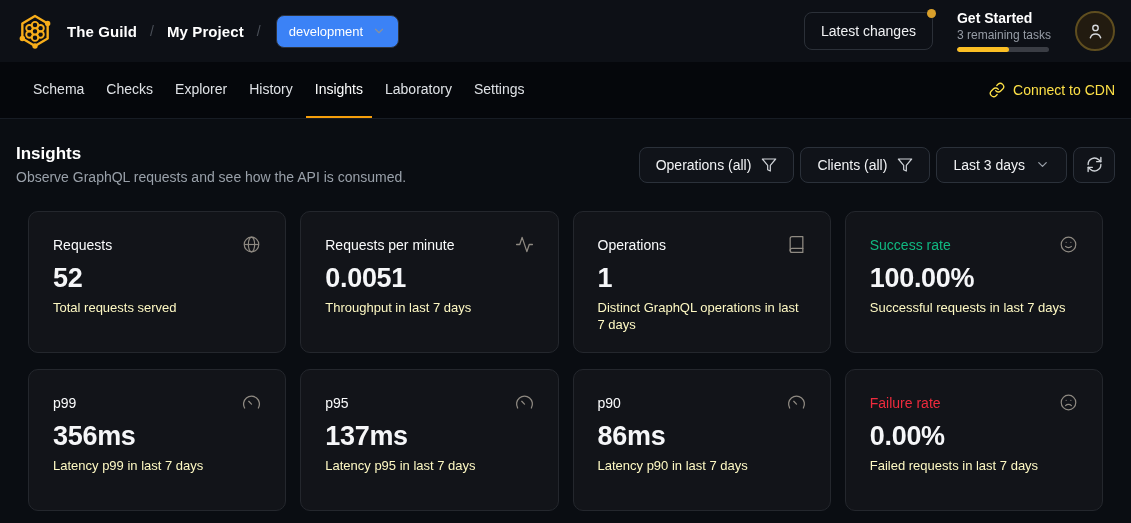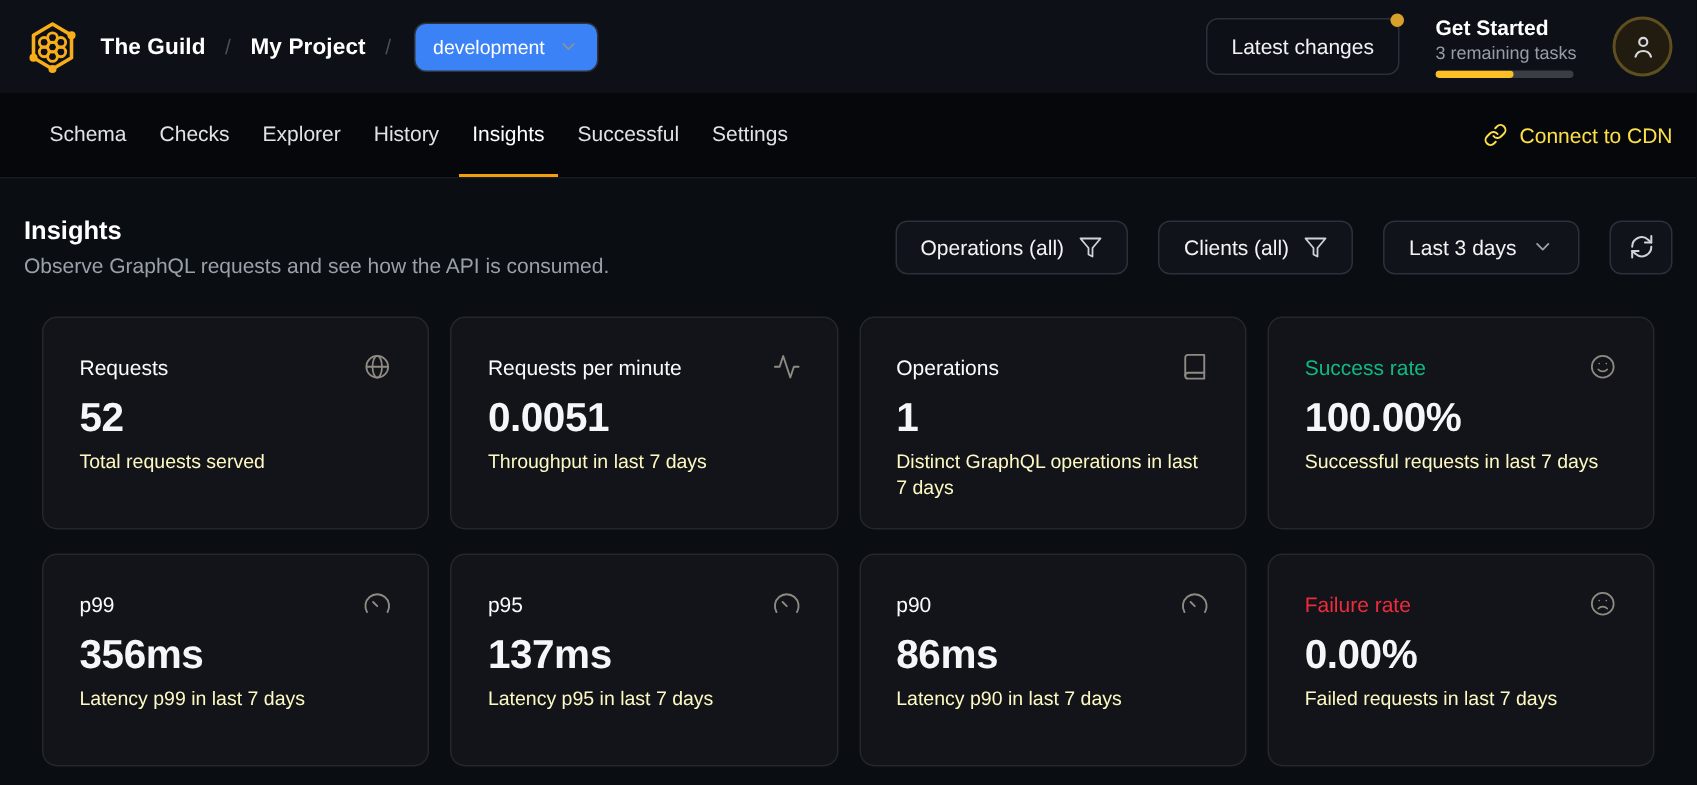--- a/index.html
+++ b/index.html
@@ -60,21 +60,21 @@
     font-size:14px; font-weight:500; color:#dfe2e6;
     border-bottom:2px solid transparent; cursor:pointer;
   }
   .tab.active { color:#fff; border-bottom-color:#f59e0b; }
   .cdn { display:flex; align-items:center; gap:8px; color:#fde047; font-size:14px; font-weight:500; cursor:pointer; }
 
   
   .section-head { display:flex; justify-content:space-between; align-items:center; padding:25px 16px 0; }
   .sh-title { font-size:17px; font-weight:700; color:#fff; }
   .sh-desc { font-size:14px; color:#99a0a9; margin-top:5px; }
-  .controls { display:flex; align-items:flex-start; gap:20px; }
+  .controls { display:flex; align-items:flex-start; gap:6px; }
   .ctl-btn {
     height:36px; display:flex; align-items:center; gap:10px; padding:0 16px;
     background:#101319; border:1px solid #2b313a; border-radius:8px;
     color:#f2f3f5; font-size:14px; cursor:pointer; font-family:inherit;
   }
   .ctl-btn .icon { color:#cfd3d8; }
   .icon-btn { width:42px; justify-content:center; padding:0; }
 
   
   .cards { display:grid; grid-template-columns:repeat(4,1fr); gap:16px 14px; padding:26px 28px 0; }
@@ -148,21 +148,21 @@
   </div>
 </div>
 
 <div class="nav">
   <div class="tabs">
     <div class="tab">Schema</div>
     <div class="tab">Checks</div>
     <div class="tab">Explorer</div>
     <div class="tab">History</div>
     <div class="tab active">Insights</div>
-    <div class="tab">Successful</div>
+    <div class="tab">Laboratory</div>
     <div class="tab">Settings</div>
   </div>
   <div class="cdn">
     <span>
       <svg width="16" height="16" viewBox="0 0 24 24" fill="none" stroke="currentColor" stroke-width="2" stroke-linecap="round" stroke-linejoin="round">
         <path d="M10 13a5 5 0 0 0 7.54.54l3-3a5 5 0 0 0-7.07-7.07l-1.72 1.71"></path>
         <path d="M14 11a5 5 0 0 0-7.54-.54l-3 3a5 5 0 0 0 7.07 7.07l1.71-1.71"></path>
       </svg>
     </span>
     <span>Connect to CDN</span>

